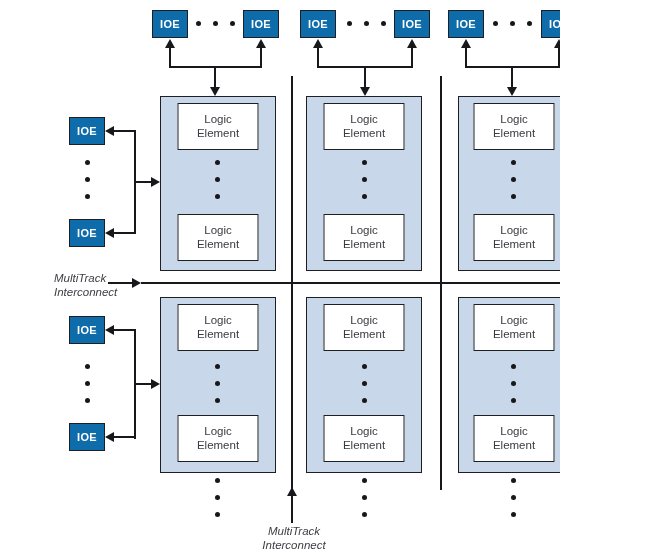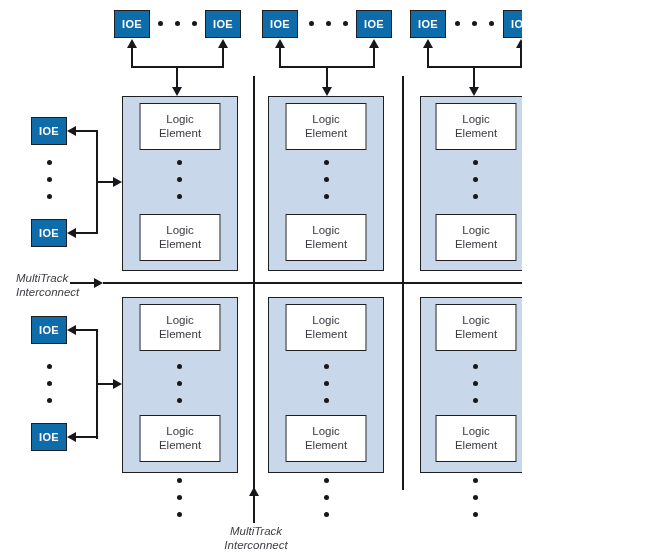--- a/index.html
+++ b/index.html
@@ -2,21 +2,21 @@
 <html style="--background: #ffffff; --ioe-fill: #0e6cab; --ioe-text: #ffffff; --lab-fill: #c9d7eb; --logic-element-fill: #ffffff; --logic-text: #3a3b40; --border: #1d1f23; --line: #17181b; --annotation-text: #3d3e44;"><head>
 <meta charset="utf-8">
 <style>
   :root{
     --background:#ffffff; --ioe-fill:#0e6cab; --ioe-text:#ffffff;
     --lab-fill:#c9d7eb; --logic-element-fill:#ffffff; --logic-text:#3a3b40;
     --border:#1d1f23; --line:#17181b; --annotation-text:#3d3e44;
   }
   html,body{margin:0;padding:0;background:#fff;}
   .canvas{position:relative;width:522px;height:558px;background:var(--background);
-    font-family:"Liberation Sans",sans-serif;overflow:hidden;}
+    font-family:"Liberation Sans",sans-serif;overflow:hidden;margin-left:38px;}
   .ioe{position:absolute;width:36px;height:28px;box-sizing:border-box;
     background:var(--ioe-fill);border:1.5px solid var(--border);
     color:var(--ioe-text);font-size:11px;font-weight:bold;letter-spacing:.3px;
     display:flex;align-items:center;justify-content:center;}
   .lab{position:absolute;box-sizing:border-box;background:var(--lab-fill);
     border:1.5px solid var(--border);}
   .le{position:absolute;left:50%;transform:translateX(-50%);width:81px;height:47px;
     box-sizing:border-box;background:var(--logic-element-fill);
     border:1.3px solid var(--border);display:flex;flex-direction:column;
     align-items:center;justify-content:center;font-size:11.5px;line-height:13.5px;

